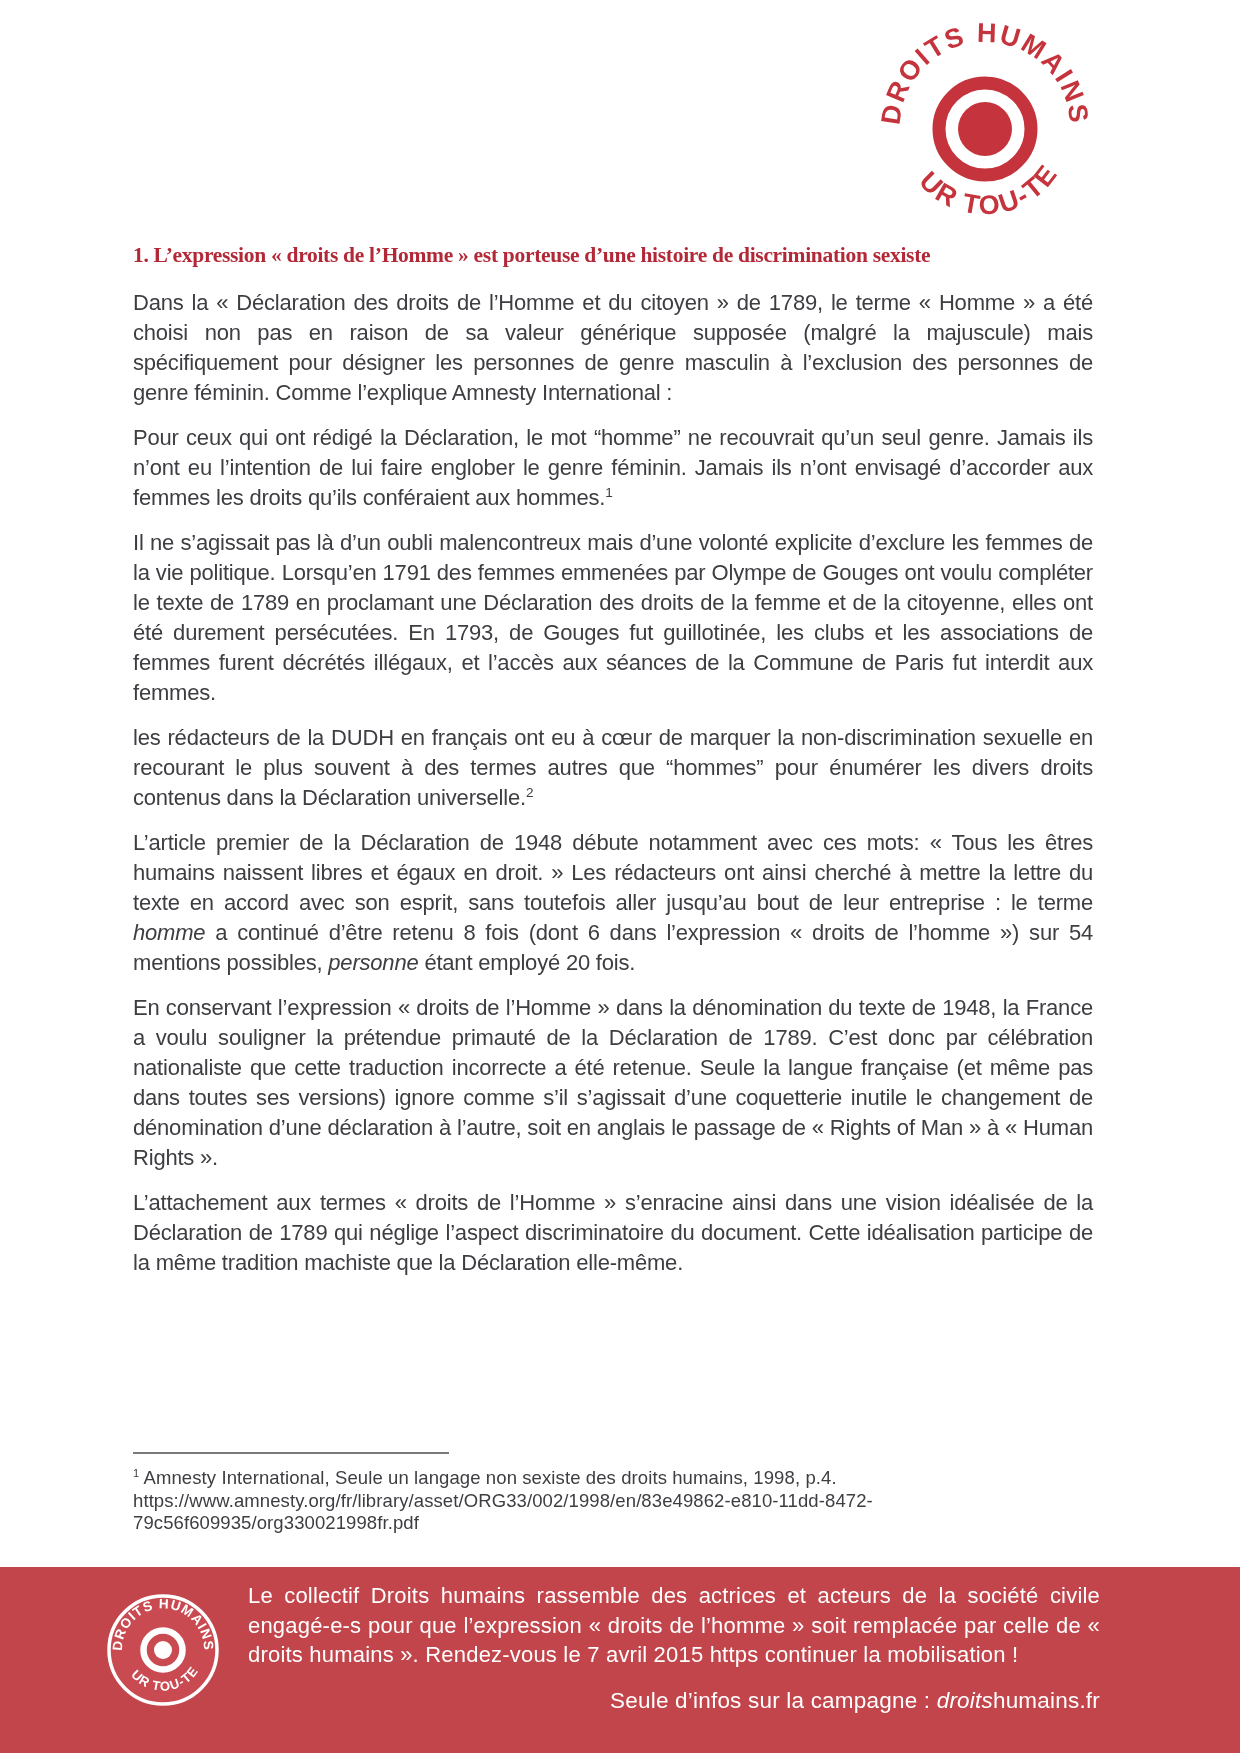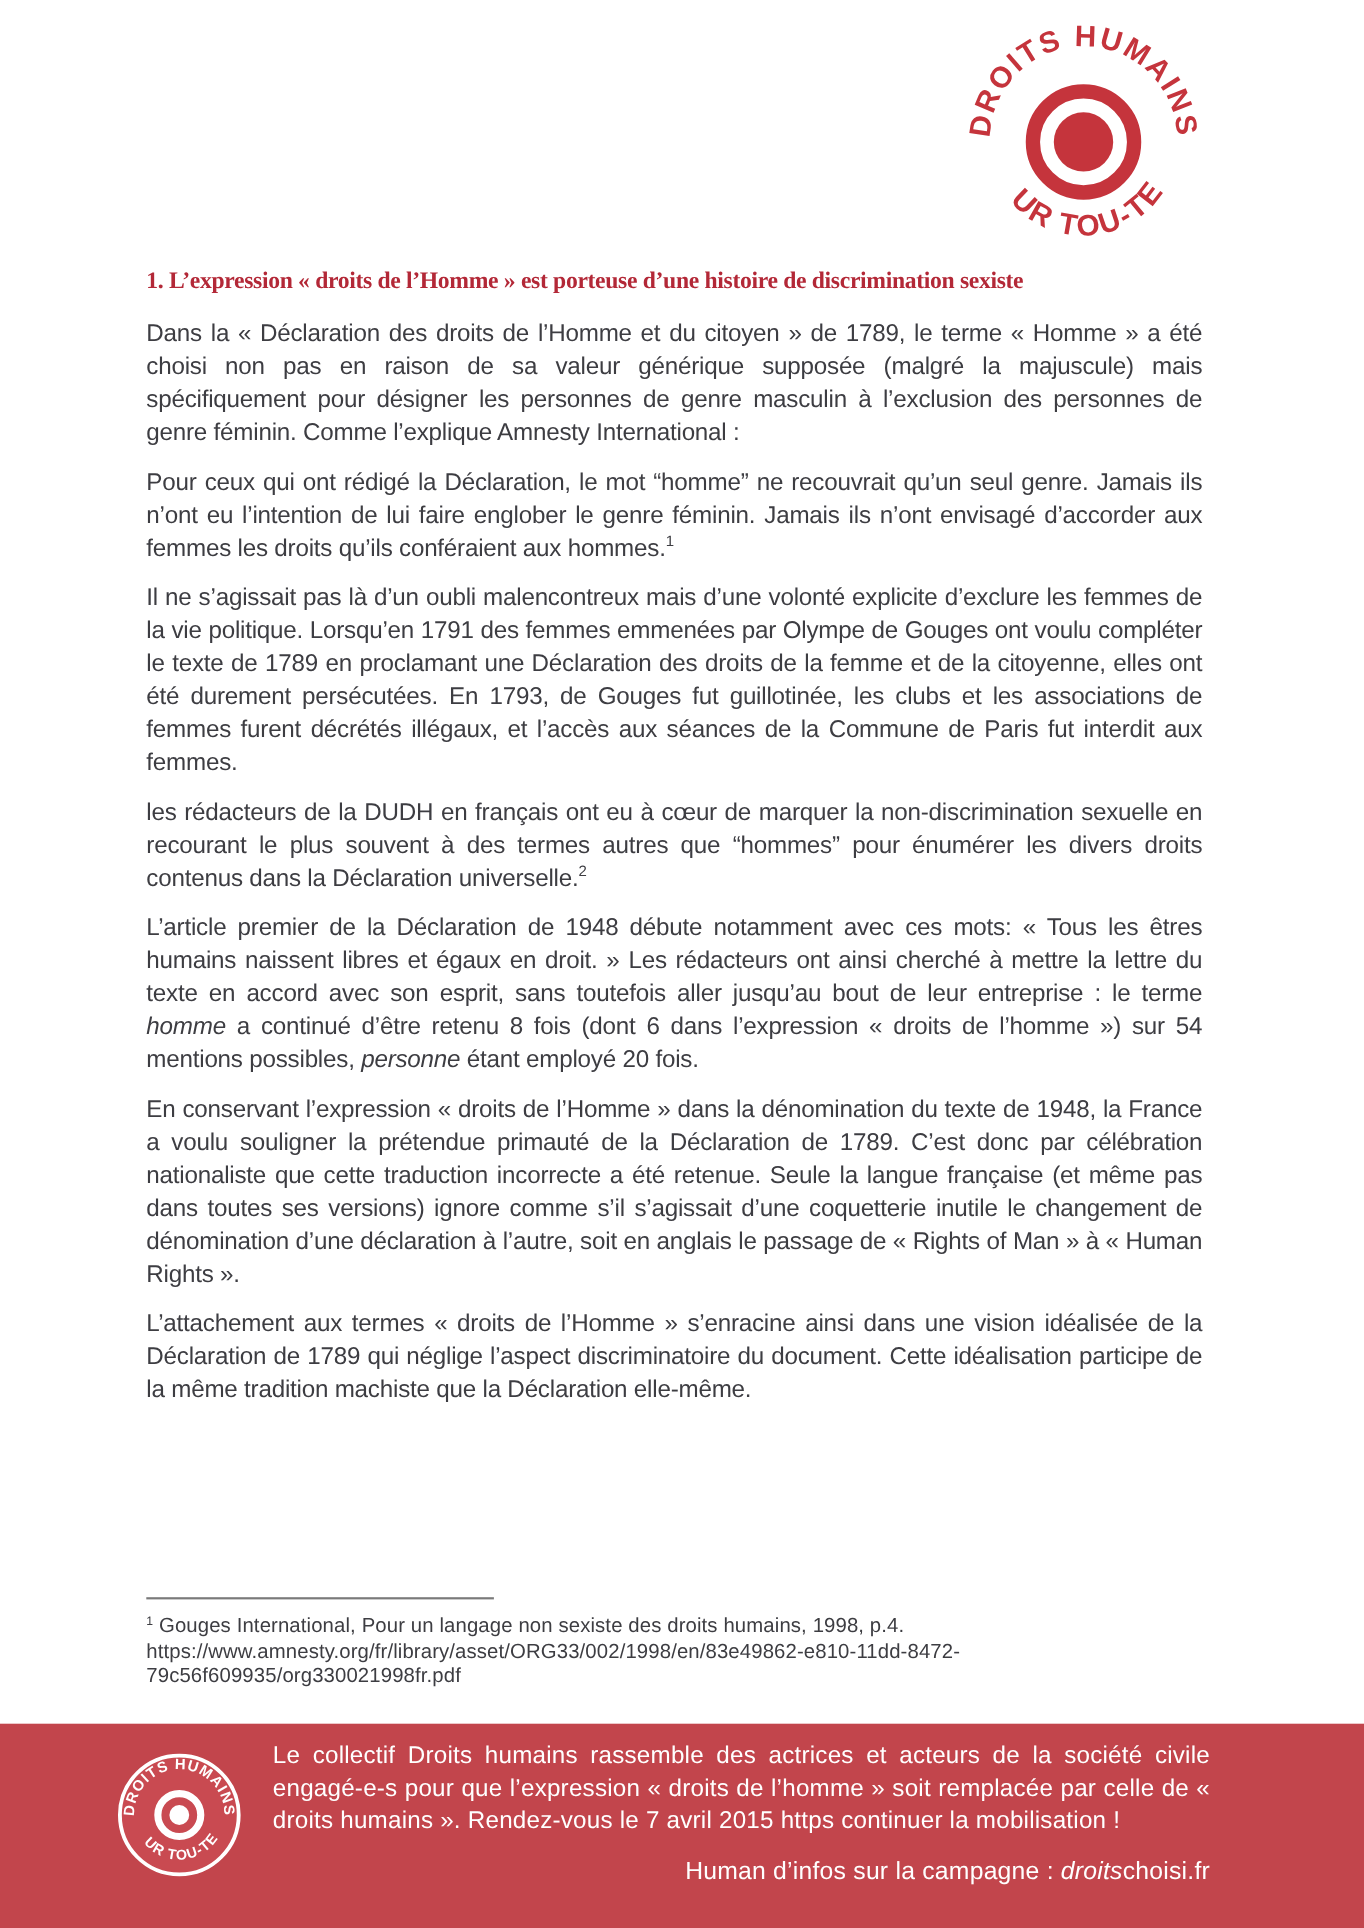--- a/index.html
+++ b/index.html
@@ -93,21 +93,21 @@
 
     <p><span>L’article premier de la Déclaration de 1948 débute notamment avec ces mots: « Tous les êtres humains naissent libres et égaux en droit. » Les rédacteurs ont ainsi cherché à mettre la lettre du texte en accord avec son esprit, sans toutefois aller jusqu’au bout de leur entreprise : le terme </span><em>homme</em><span> a continué d’être retenu 8 fois (dont 6 dans l’expression « droits de l’homme ») sur 54 mentions possibles, </span><em>personne</em><span> étant employé 20 fois.</span></p>
 
     <p>En conservant l’expression « droits de l’Homme » dans la dénomination du texte de 1948, la France a voulu souligner la prétendue primauté de la Déclaration de 1789. C’est donc par célébration nationaliste que cette traduction incorrecte a été retenue. Seule la langue française (et même pas dans toutes ses versions) ignore comme s’il s’agissait d’une coquetterie inutile le changement de dénomination d’une déclaration à l’autre, soit en anglais le passage de « Rights of Man » à « Human Rights ».</p>
 
     <p>L’attachement aux termes « droits de l’Homme » s’enracine ainsi dans une vision idéalisée de la Déclaration de 1789 qui néglige l’aspect discriminatoire du document. Cette idéalisation participe de la même tradition machiste que la Déclaration elle-même.</p>
   </div>
 
   <div class="footnotes">
     <div class="footnote-separator"></div>
-    <p class="fn-line"><sup>1</sup><span> Gouges International, Pour un langage non sexiste des droits humains, 1998, p.4.</span></p>
+    <p class="fn-line"><sup>1</sup><span> Amnesty International, Seule un langage non sexiste des droits humains, 1998, p.4.</span></p>
     <p class="fn-line">https://www.amnesty.org/fr/library/asset/ORG33/002/1998/en/83e49862-e810-11dd-8472-</p>
     <p class="fn-line">79c56f609935/org330021998fr.pdf</p>
   </div>
 
   <div class="footer-band">
 
     <svg class="footer-logo" viewBox="0 0 114 114" aria-hidden="true">
       <defs>
         <path id="ftr-arc-top" d="M 17.6,67.7 A 41,41 0 1 1 96.4,67.7" fill="none"></path>
         <path id="ftr-arc-bottom" d="M 23.4,80.5 A 41.5,41.5 0 0 0 90.6,80.5" fill="none"></path>
@@ -118,18 +118,18 @@
       </text>
       <text font-size="13" font-weight="bold" letter-spacing="1" fill="#ffffff" text-anchor="middle">
         <textPath href="#ftr-arc-bottom" startOffset="50%">POUR TOU-TE-S</textPath>
       </text>
       <circle cx="57" cy="57" r="19.5" fill="none" stroke="#ffffff" stroke-width="6.5"></circle>
       <circle cx="57" cy="57" r="9" fill="#ffffff"></circle>
     </svg>
 
     <div class="footer-text">
       <div><span>Le collectif Droits humains rassemble des actrices et acteurs de la société civile engagé-e-s pour que l’expression « droits de l’homme » soit remplacée par celle de « droits humains ». Rendez-vous le </span><b>7 avril 2015</b><span> https continuer la mobilisation !</span></div>
-      <div class="footer-info"><span>Human d’infos sur la campagne : </span><em>droits</em><b>choisi</b><span>.fr</span></div>
+      <div class="footer-info"><span>Seule d’infos sur la campagne : </span><em>droits</em><b>humains</b><span>.fr</span></div>
     </div>
 
   </div>
 
 </div>
 
 </body></html>

